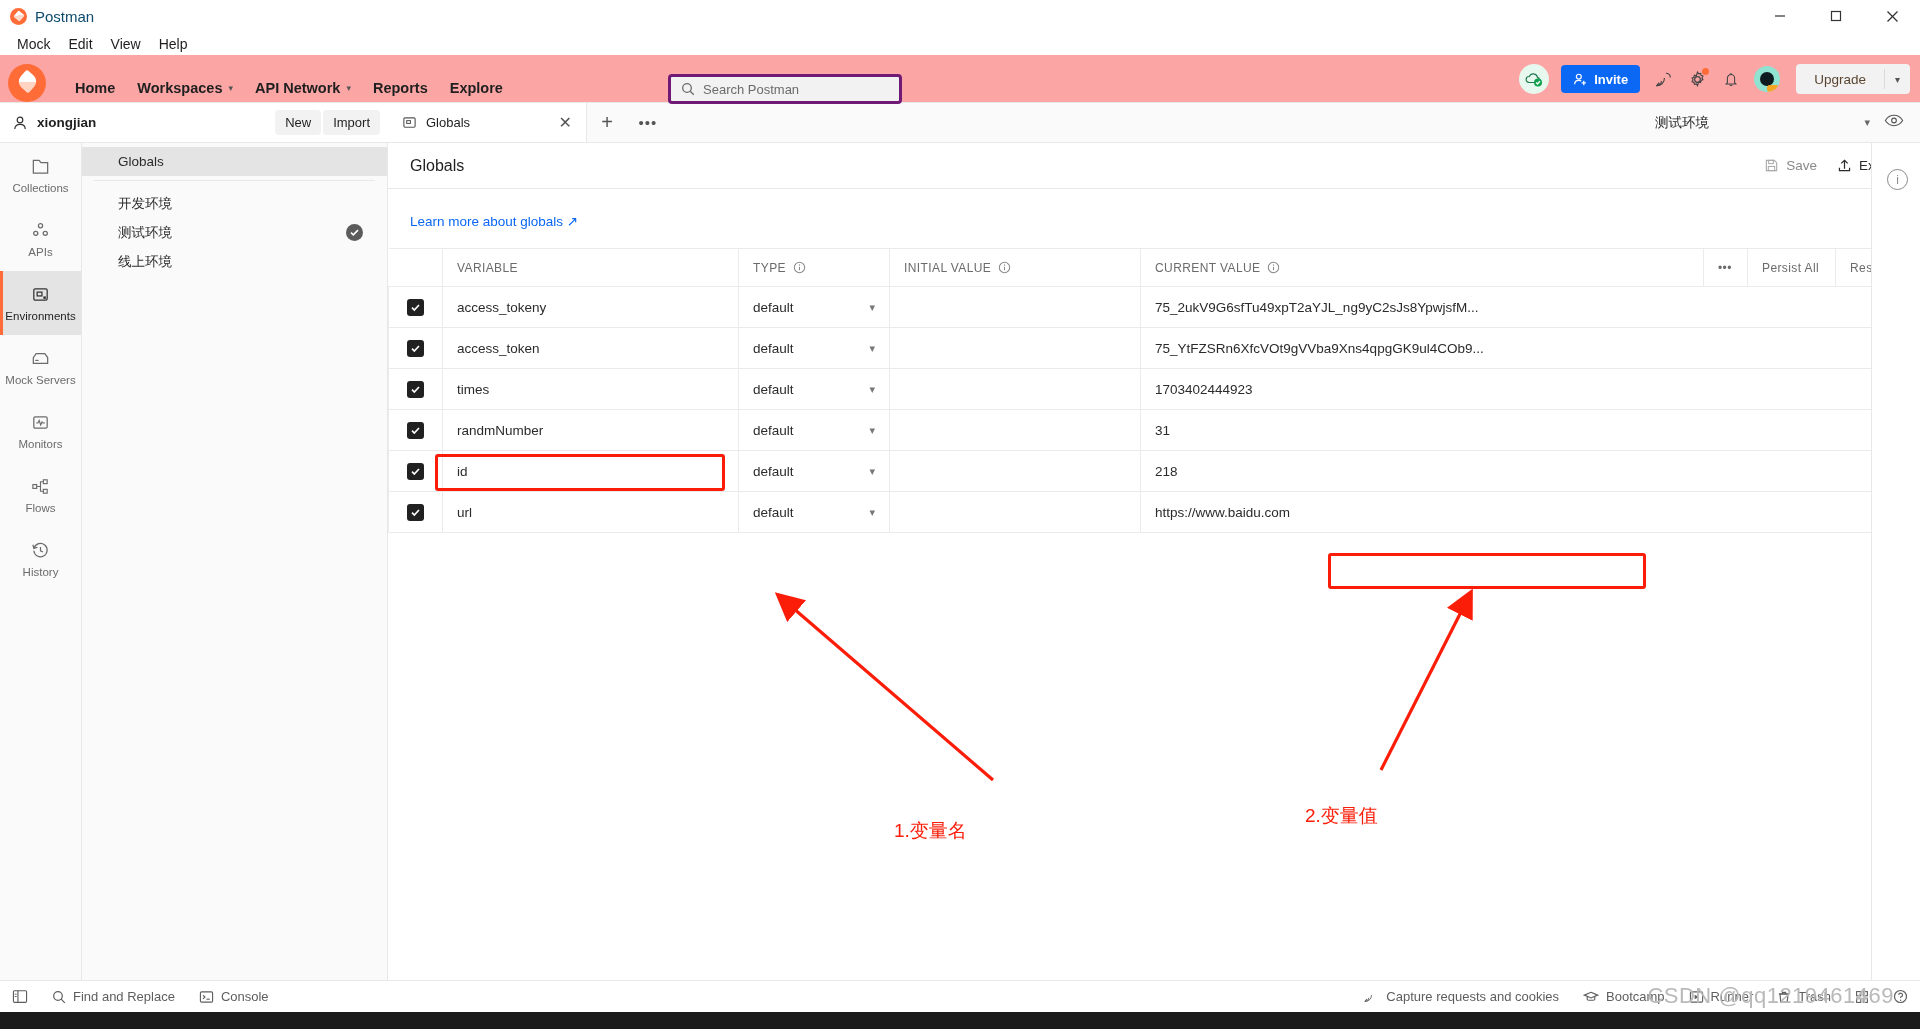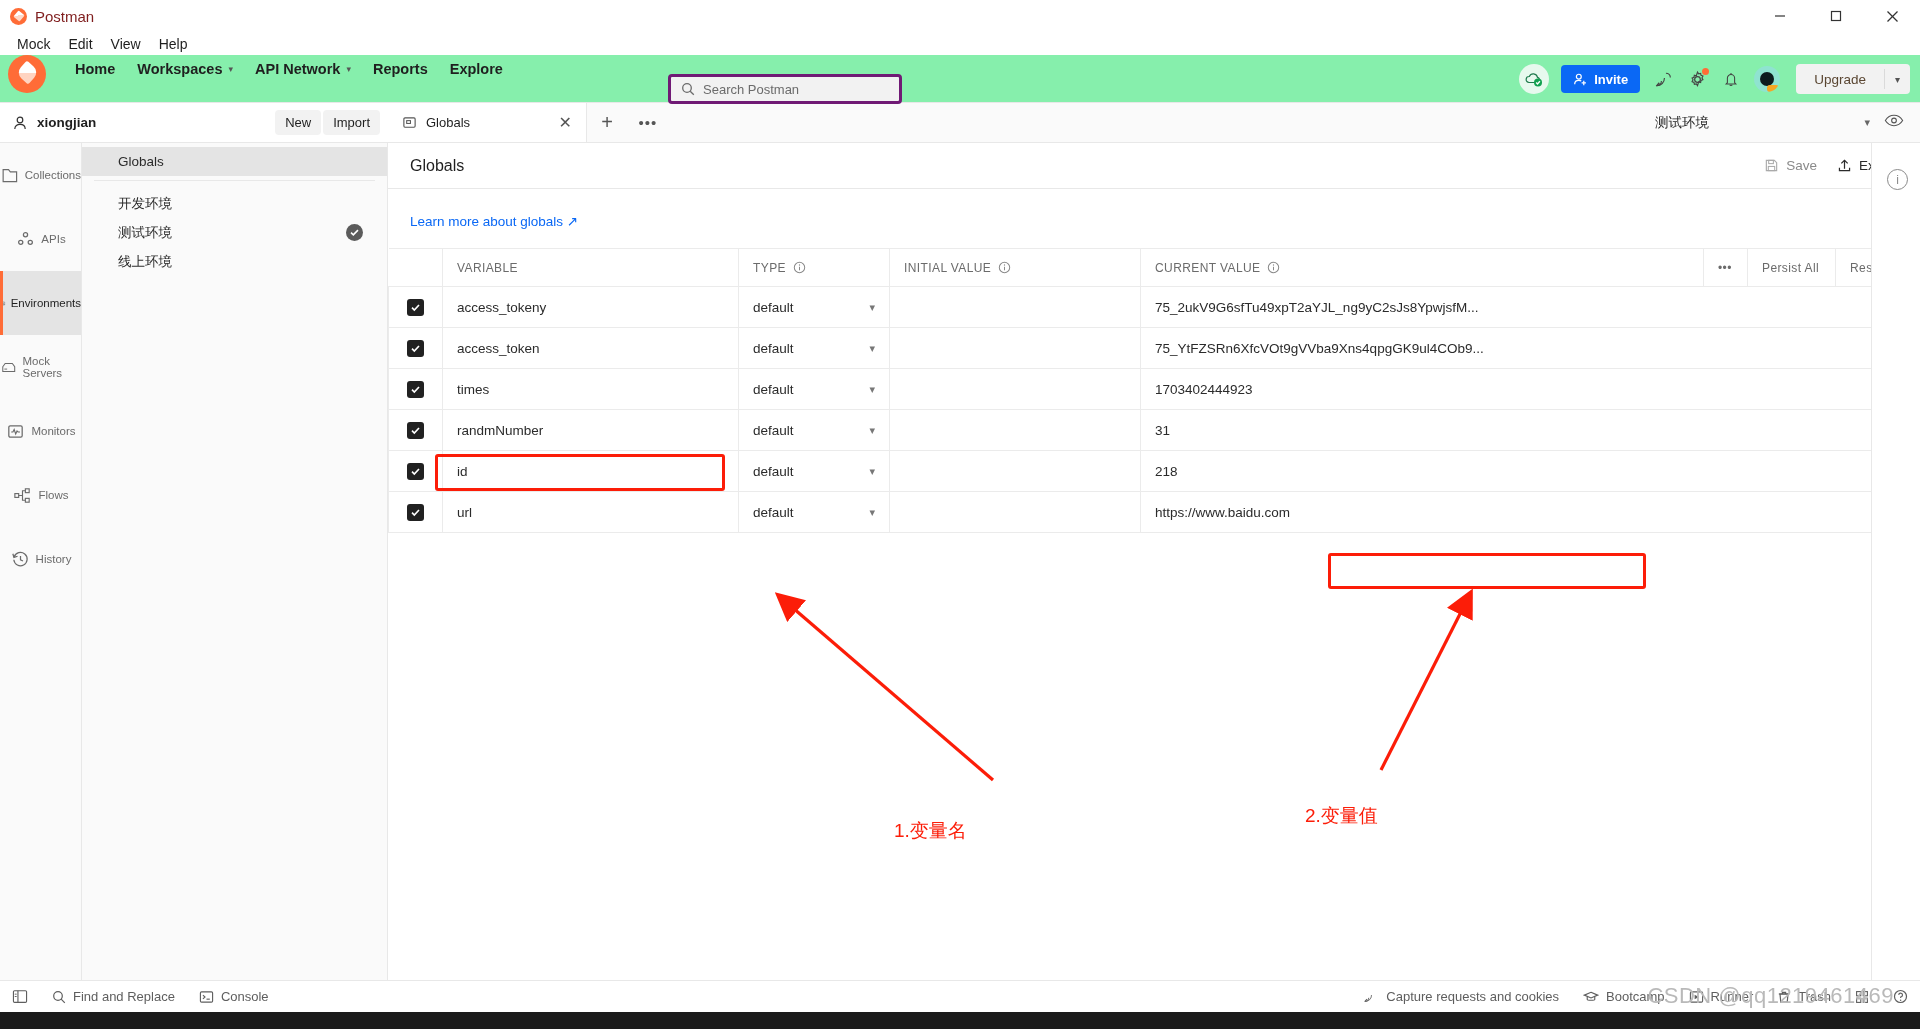--- a/index.html
+++ b/index.html
@@ -21,39 +21,39 @@
     width: 17px; height: 17px; border-radius: 50%;
     background: #ff6c37; margin-left: 10px; margin-right: 8px;
     position: relative; flex: none;
   }
   .titlebar .logo-sm::after {
     content: ""; position: absolute; left: 5px; top: 4px;
     width: 8px; height: 8px; border-radius: 1px;
     background: linear-gradient(135deg, #fff 0 45%, #ffd9c9 45% 100%);
     transform: rotate(40deg);
   }
-  .titlebar .app-title { font-size: 15px; color: #7f1d1d; }
+  .titlebar .app-title { font-size: 15px; color: #0c4a6e; }
   .win-controls { position: absolute; right: 0; top: 0; display: flex; height: 32px; }
   .win-btn {
     width: 56px; height: 32px; display: flex; align-items: center; justify-content: center;
     color: #333; font-size: 15px;
   }
   .win-btn svg { display: block; }
 
   
   .menubar {
     height: 23px; display: flex; align-items: center; gap: 0px;
     padding-left: 8px; font-size: 14px; color: #1f1f1f; background: #fff;
   }
   .menubar .mi { padding: 2px 9px; }
 
   
   .topnav {
-    height: 48px; display: flex; align-items: flex-start;
-    border-bottom: 1px solid #e8e8e8; background: #86efac; position: relative;
+    height: 48px; display: flex; align-items: flex-end;
+    border-bottom: 1px solid #e8e8e8; background: #fca5a5; position: relative;
   }
   .brand {
     width: 38px; height: 38px; border-radius: 50%;
     background: #ff6c37; margin-left: 8px; margin-right: 18px;
     position: relative; flex: none;
   }
   .brand::after {
     content: ""; position: absolute; left: 11px; top: 9px;
     width: 17px; height: 17px; border-radius: 2px 8px 2px 8px;
     background: linear-gradient(138deg, #ffffff 0 52%, #ffd4c2 52% 100%);
@@ -100,21 +100,21 @@
 
   
   .main { display: flex; height: calc(1029px - 32px - 23px - 48px - 32px); }
 
   
   .rail {
     width: 82px; background: #fafafa; border-right: 1px solid #e8e8e8;
     flex: none; padding-top: 40px;
   }
   .rail-item {
-    height: 64px; display: flex; 
+    height: 64px; display: flex; flex-direction: column;
     align-items: center; justify-content: center; gap: 5px;
     font-size: 11.5px; color: #6b6b6b; position: relative;
   }
   .rail-item.active { background: #e4e4e4; color: #1f1f1f; }
   .rail-item.active::before {
     content: ""; position: absolute; left: 0; top: 0; bottom: 0;
     width: 3px; background: #ff6c37;
   }
 
   

